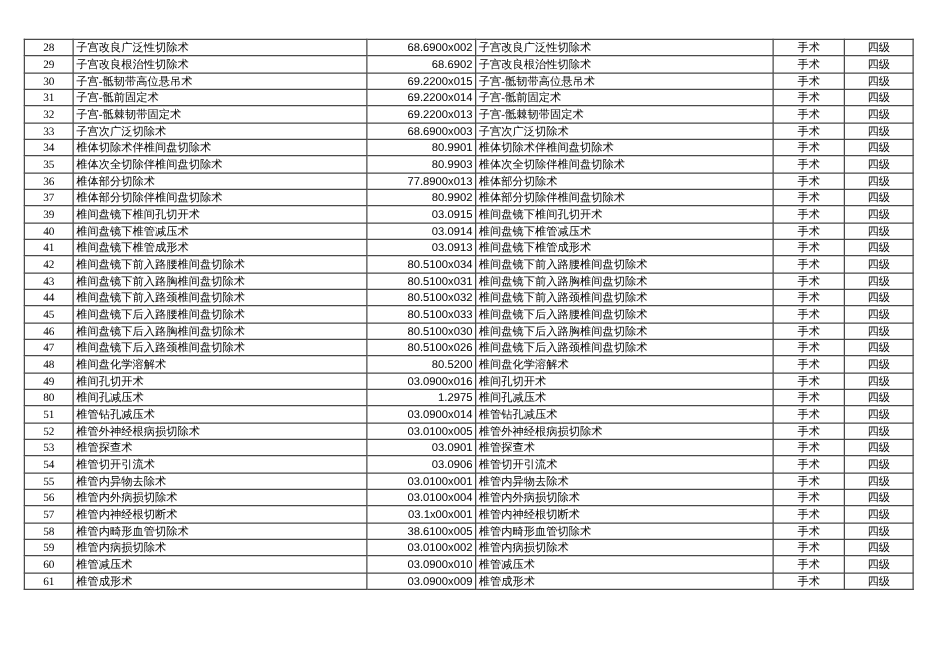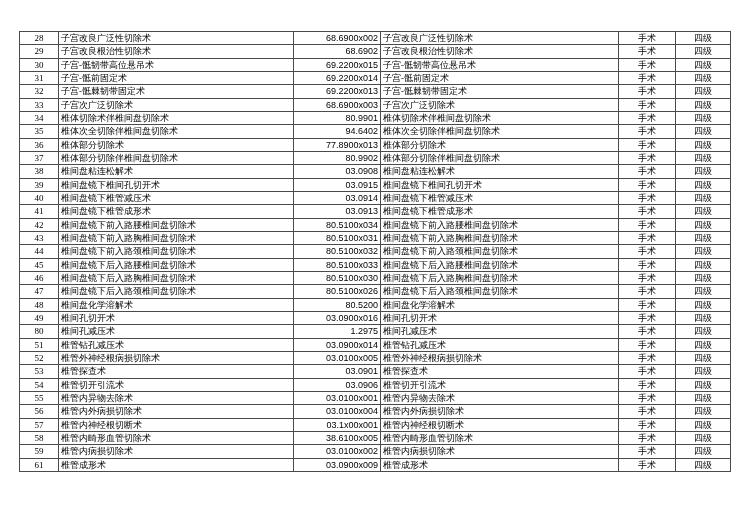--- a/index.html
+++ b/index.html
@@ -122,21 +122,21 @@
           <td class="col-no">34</td>
           <td class="col-name">椎体切除术伴椎间盘切除术</td>
           <td class="col-code">80.9901</td>
           <td class="col-name2">椎体切除术伴椎间盘切除术</td>
           <td class="col-category">手术</td>
           <td class="col-level">四级</td>
         </tr>
         <tr>
           <td class="col-no">35</td>
           <td class="col-name">椎体次全切除伴椎间盘切除术</td>
-          <td class="col-code">94.6402</td>
+          <td class="col-code">80.9903</td>
           <td class="col-name2">椎体次全切除伴椎间盘切除术</td>
           <td class="col-category">手术</td>
           <td class="col-level">四级</td>
         </tr>
         <tr>
           <td class="col-no">36</td>
           <td class="col-name">椎体部分切除术</td>
           <td class="col-code">77.8900x013</td>
           <td class="col-name2">椎体部分切除术</td>
           <td class="col-category">手术</td>
@@ -144,28 +144,20 @@
         </tr>
         <tr>
           <td class="col-no">37</td>
           <td class="col-name">椎体部分切除伴椎间盘切除术</td>
           <td class="col-code">80.9902</td>
           <td class="col-name2">椎体部分切除伴椎间盘切除术</td>
           <td class="col-category">手术</td>
           <td class="col-level">四级</td>
         </tr>
         <tr>
-          <td class="col-no">38</td>
-          <td class="col-name">椎间盘粘连松解术</td>
-          <td class="col-code">03.0908</td>
-          <td class="col-name2">椎间盘粘连松解术</td>
-          <td class="col-category">手术</td>
-          <td class="col-level">四级</td>
-        </tr>
-        <tr>
           <td class="col-no">39</td>
           <td class="col-name">椎间盘镜下椎间孔切开术</td>
           <td class="col-code">03.0915</td>
           <td class="col-name2">椎间盘镜下椎间孔切开术</td>
           <td class="col-category">手术</td>
           <td class="col-level">四级</td>
         </tr>
         <tr>
           <td class="col-no">40</td>
           <td class="col-name">椎间盘镜下椎管减压术</td>
@@ -316,20 +308,28 @@
           <td class="col-code">38.6100x005</td>
           <td class="col-name2">椎管内畸形血管切除术</td>
           <td class="col-category">手术</td>
           <td class="col-level">四级</td>
         </tr>
         <tr>
           <td class="col-no">59</td>
           <td class="col-name">椎管内病损切除术</td>
           <td class="col-code">03.0100x002</td>
           <td class="col-name2">椎管内病损切除术</td>
+          <td class="col-category">手术</td>
+          <td class="col-level">四级</td>
+        </tr>
+        <tr>
+          <td class="col-no">60</td>
+          <td class="col-name">椎管减压术</td>
+          <td class="col-code">03.0900x010</td>
+          <td class="col-name2">椎管减压术</td>
           <td class="col-category">手术</td>
           <td class="col-level">四级</td>
         </tr>
         <tr>
           <td class="col-no">61</td>
           <td class="col-name">椎管成形术</td>
           <td class="col-code">03.0900x009</td>
           <td class="col-name2">椎管成形术</td>
           <td class="col-category">手术</td>
           <td class="col-level">四级</td>

